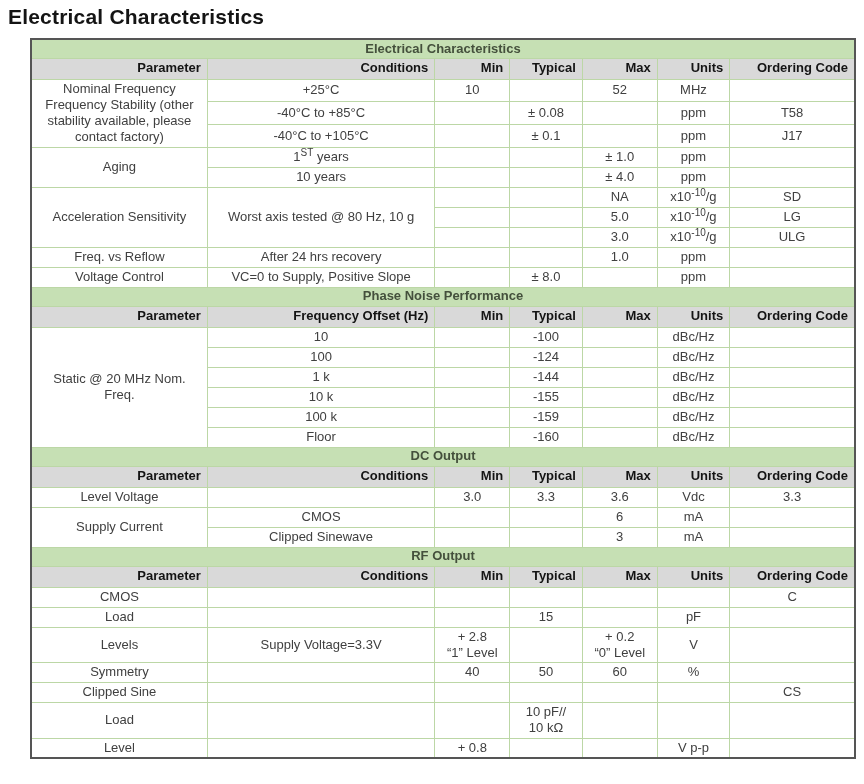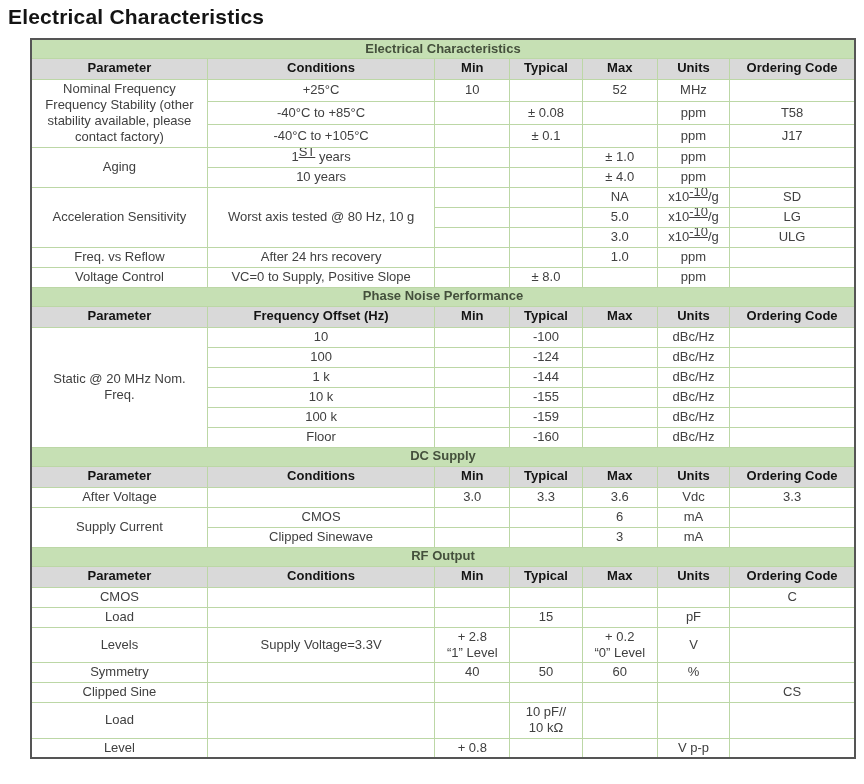--- a/index.html
+++ b/index.html
@@ -43,25 +43,26 @@
     color: #44503c;
     font-weight: bold;
     height: 19px;
     padding: 0 6px;
   }
   tr.head-row th {
     background: #d9d9d9;
     color: #141414;
     font-weight: bold;
     height: 21px;
+    text-align: right;
   }
   tr.data-row td { height: 20px; }
   .al { text-align: right; }
   .vt { vertical-align: top !important; }
-  sup { font-size: 13px; line-height: 0; text-decoration: underline; }
+  sup { font-size: 10px; line-height: 0; }
   
   col.c-param { width: 21.4%; }
   col.c-cond  { width: 27.6%; }
   col.c-min   { width: 9.1%; }
   col.c-typ   { width: 8.8%; }
   col.c-max   { width: 9.1%; }
   col.c-units { width: 8.8%; }
   col.c-code  { width: 15.2%; }
 </style>
 </head>
@@ -232,33 +233,33 @@
         </tr>
         <tr class="data-row">
           <td>Floor</td>
           <td></td>
           <td>-160</td>
           <td></td>
           <td>dBc/Hz</td>
           <td></td>
         </tr>
         <tr class="section-row">
-          <td colspan="7">DC Supply</td>
+          <td colspan="7">DC Output</td>
         </tr>
         <tr class="head-row">
           <th class="al">Parameter</th>
           <th class="al">Conditions</th>
           <th>Min</th>
           <th>Typical</th>
           <th>Max</th>
           <th>Units</th>
           <th>Ordering Code</th>
         </tr>
         <tr class="data-row">
-          <td class="al">After Voltage</td>
+          <td class="al">Level Voltage</td>
           <td class="al"></td>
           <td>3.0</td>
           <td>3.3</td>
           <td>3.6</td>
           <td>Vdc</td>
           <td>3.3</td>
         </tr>
         <tr class="data-row">
           <td rowspan="2" class="al">Supply Current</td>
           <td class="al">CMOS</td>

